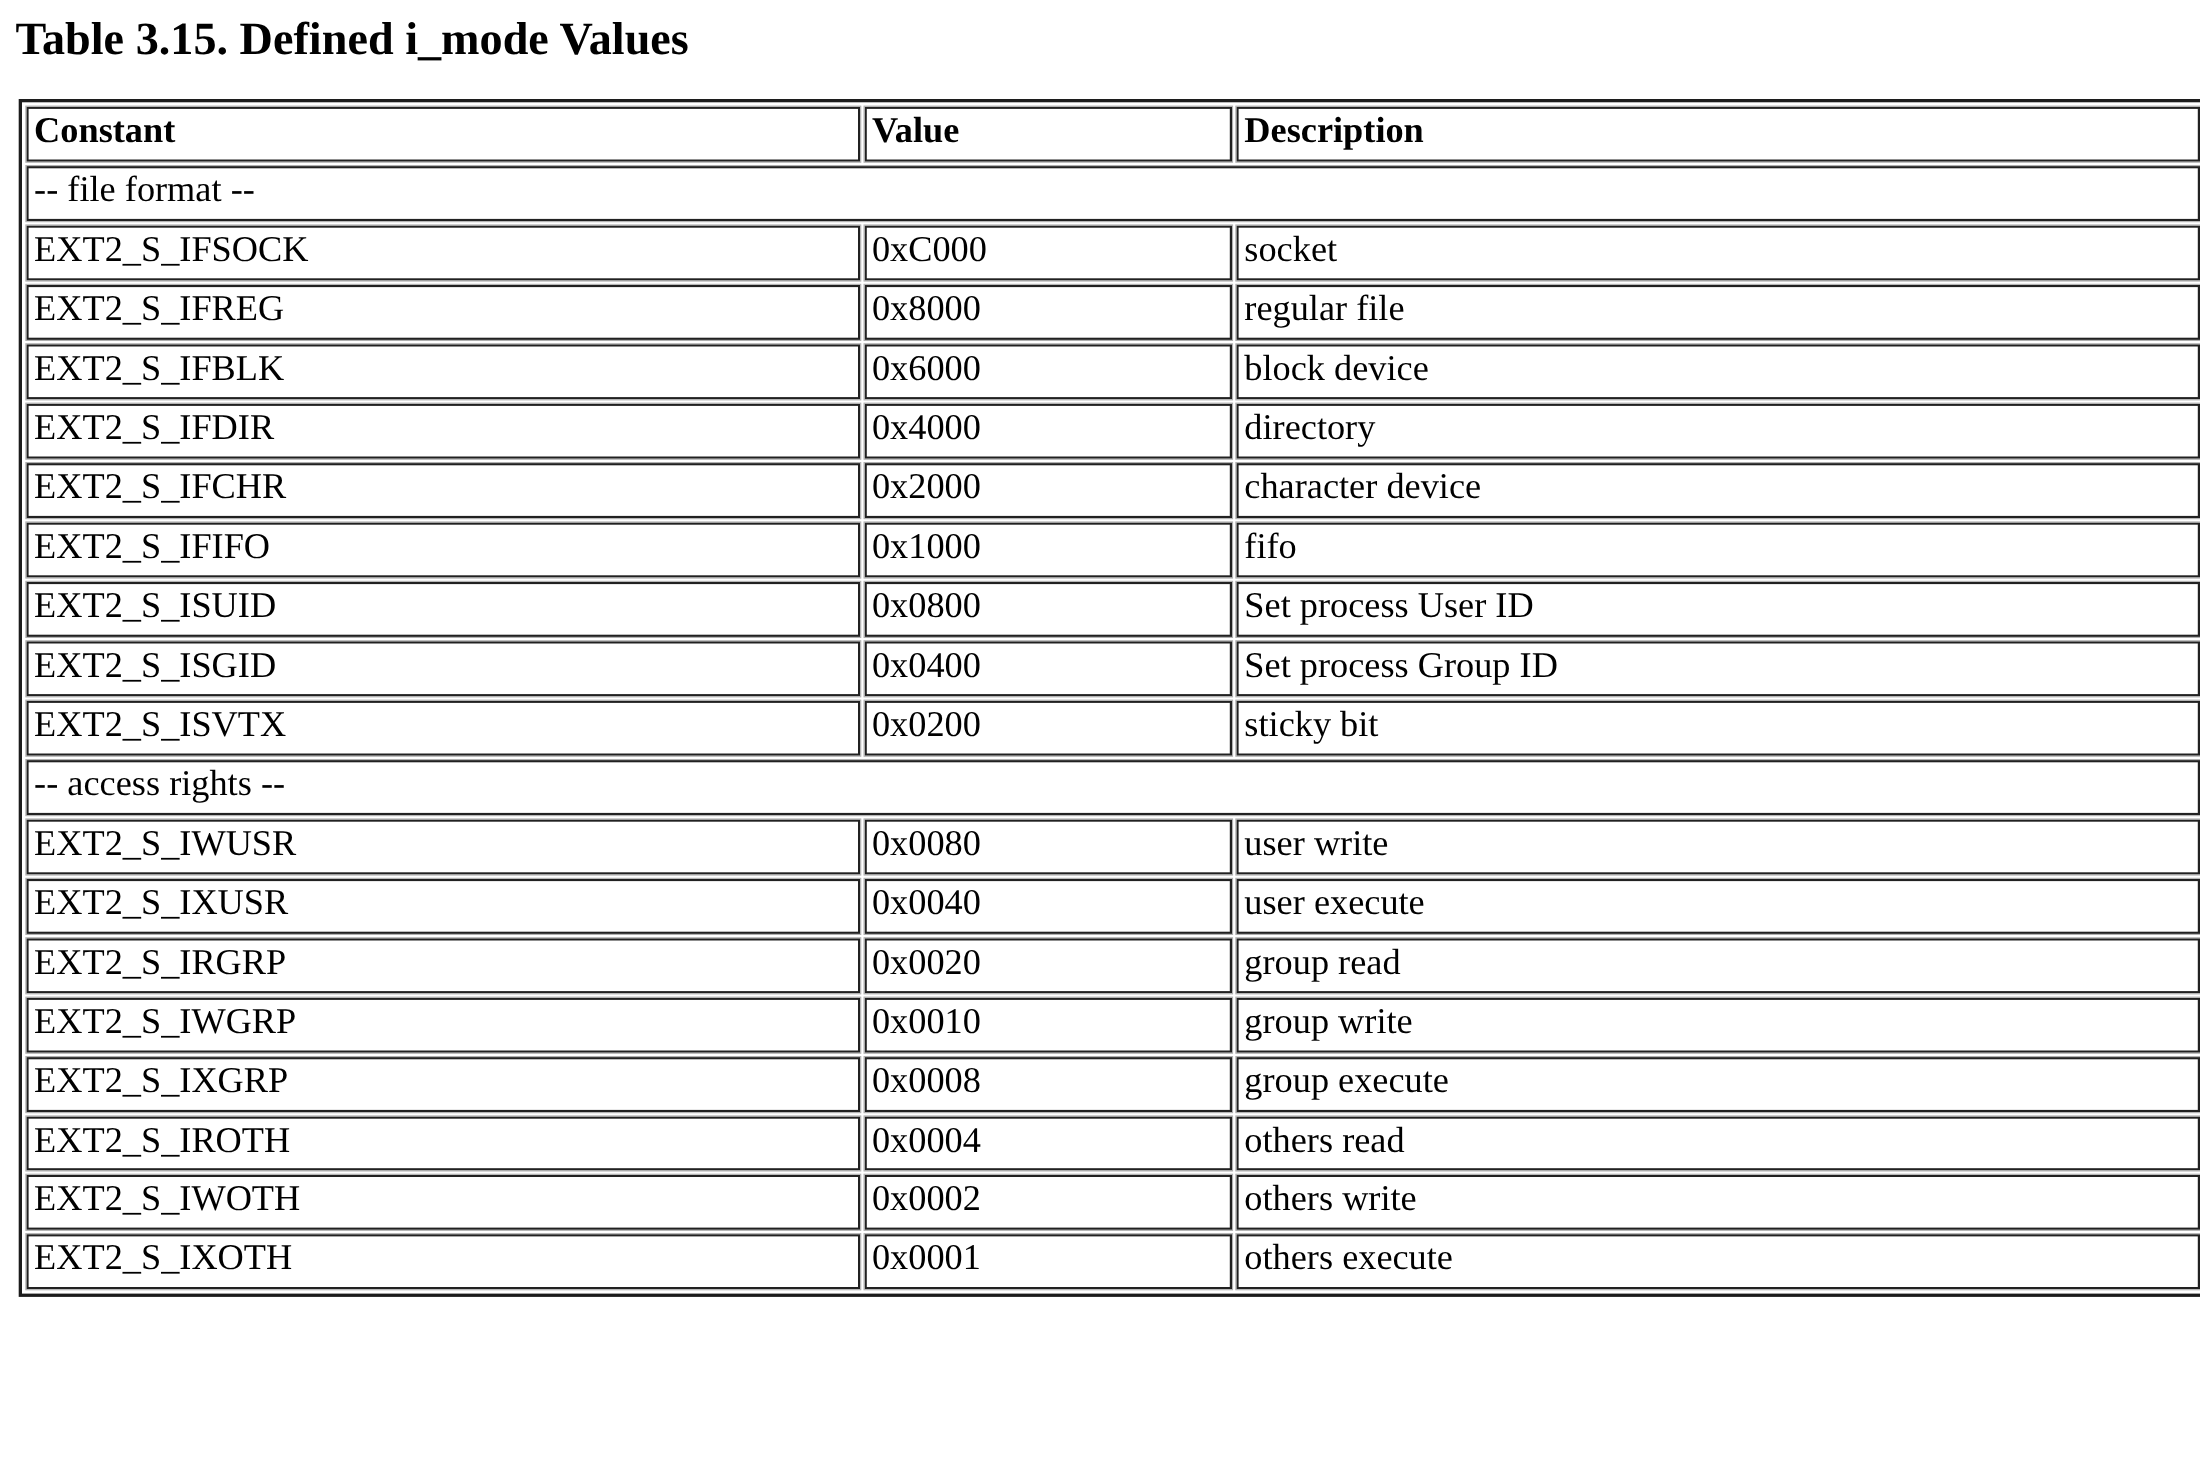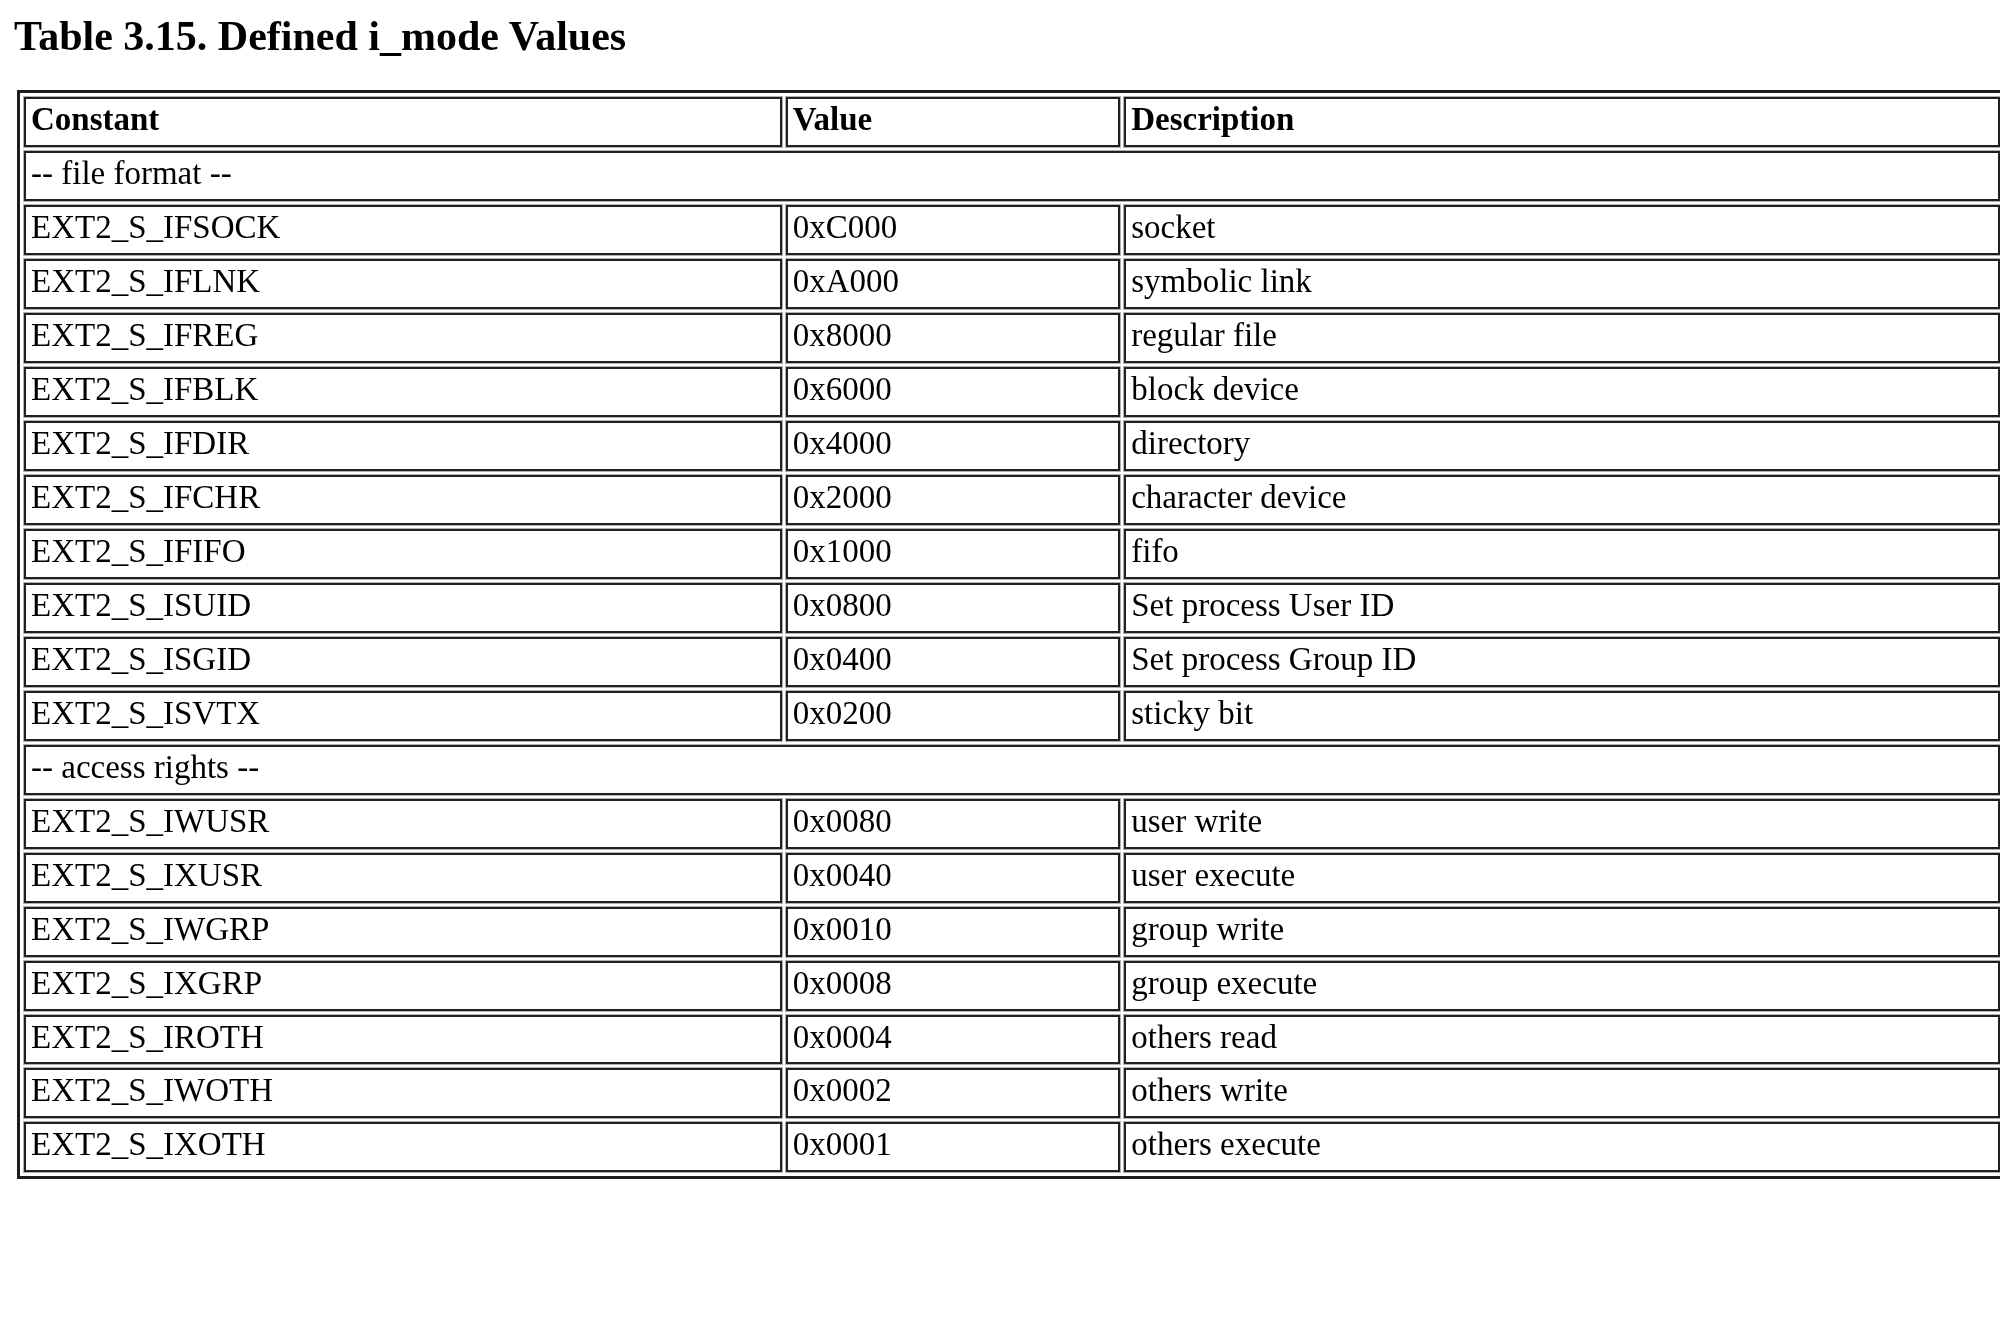--- a/index.html
+++ b/index.html
@@ -70,25 +70,20 @@
   <tbody>
       <tr>
         <td colspan="3">-- file format --</td>
       </tr>
       <tr>
         <td>EXT2_S_IFSOCK</td>
         <td>0xC000</td>
         <td>socket</td>
       </tr>
       <tr>
-        <td>EXT2_S_IFLNK</td>
-        <td>0xA000</td>
-        <td>symbolic link</td>
-      </tr>
-      <tr>
         <td>EXT2_S_IFREG</td>
         <td>0x8000</td>
         <td>regular file</td>
       </tr>
       <tr>
         <td>EXT2_S_IFBLK</td>
         <td>0x6000</td>
         <td>block device</td>
       </tr>
       <tr>
@@ -128,20 +123,25 @@
         <td>EXT2_S_IWUSR</td>
         <td>0x0080</td>
         <td>user write</td>
       </tr>
       <tr>
         <td>EXT2_S_IXUSR</td>
         <td>0x0040</td>
         <td>user execute</td>
       </tr>
       <tr>
+        <td>EXT2_S_IRGRP</td>
+        <td>0x0020</td>
+        <td>group read</td>
+      </tr>
+      <tr>
         <td>EXT2_S_IWGRP</td>
         <td>0x0010</td>
         <td>group write</td>
       </tr>
       <tr>
         <td>EXT2_S_IXGRP</td>
         <td>0x0008</td>
         <td>group execute</td>
       </tr>
       <tr>

